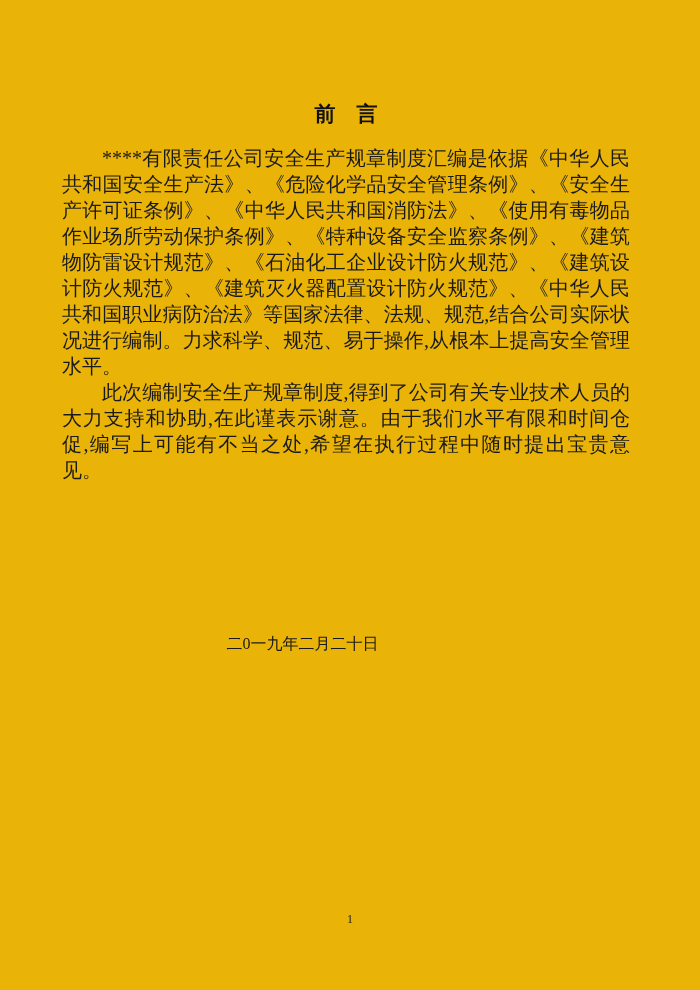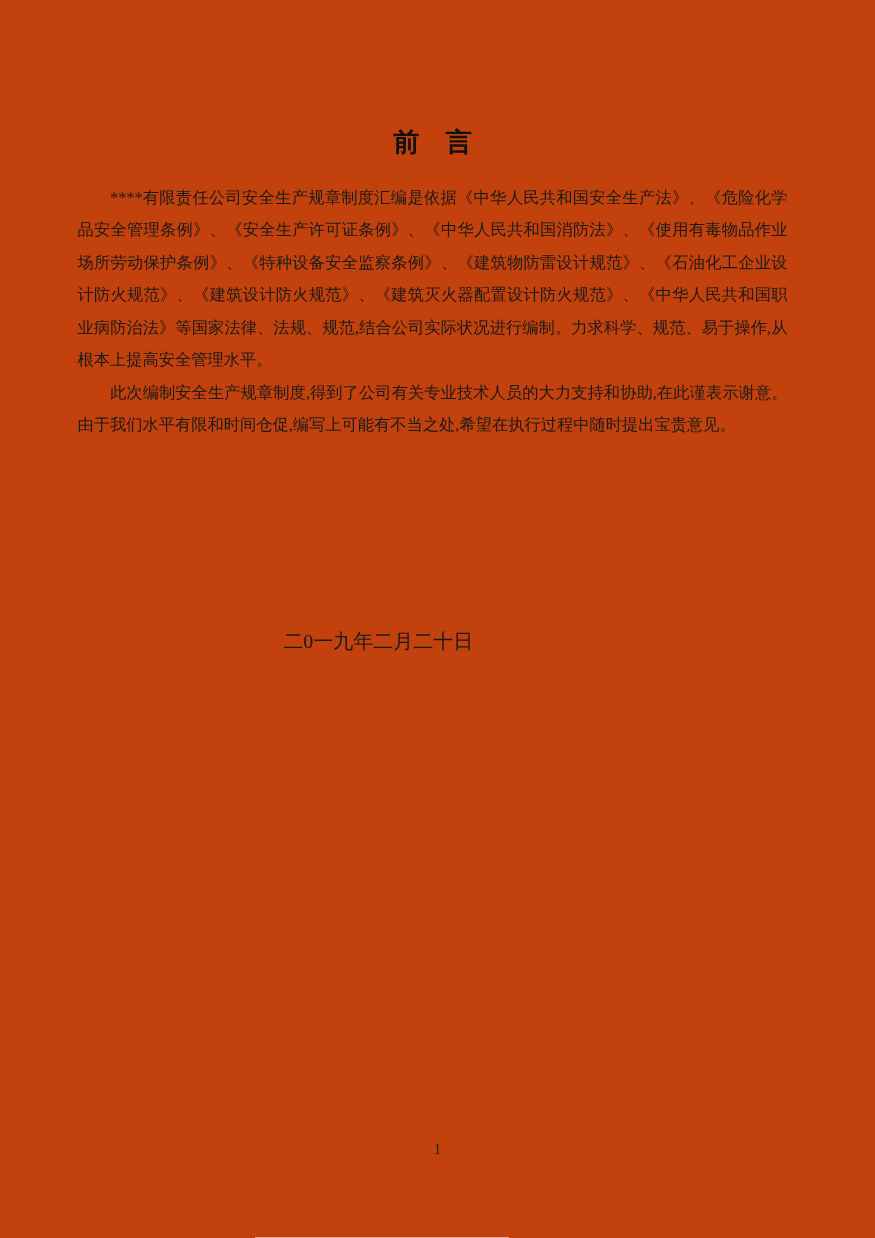--- a/index.html
+++ b/index.html
@@ -4,41 +4,41 @@
 <style>
   html, body {
     margin: 0;
     padding: 0;
     background: #ffffff;
   }
   .doc-page {
     position: relative;
     width: 700px;
     height: 990px;
-    background: #c2410c;
+    background: #eab308;
     font-family: "Liberation Serif", "DejaVu Serif", serif;
     color: #1a1a1a;
     overflow: hidden;
   }
   .doc-content {
     position: absolute;
     left: 62px;
     top: 100px;
     width: 568px;
   }
   .doc-title {
     margin: 0 0 17px 0;
     font-size: 21px;
     font-weight: bold;
     text-align: center;
     color: #111111;
   }
   .doc-par {
     margin: 0;
-    font-size: 13px;
+    font-size: 20px;
     line-height: 26px;
     text-align: justify;
     text-justify: inter-ideograph;
     text-indent: 2em;
     word-break: break-all;
     color: #1a1a1a;
   }
   .date-line {
     margin-top: 148px;
     font-size: 16px;

